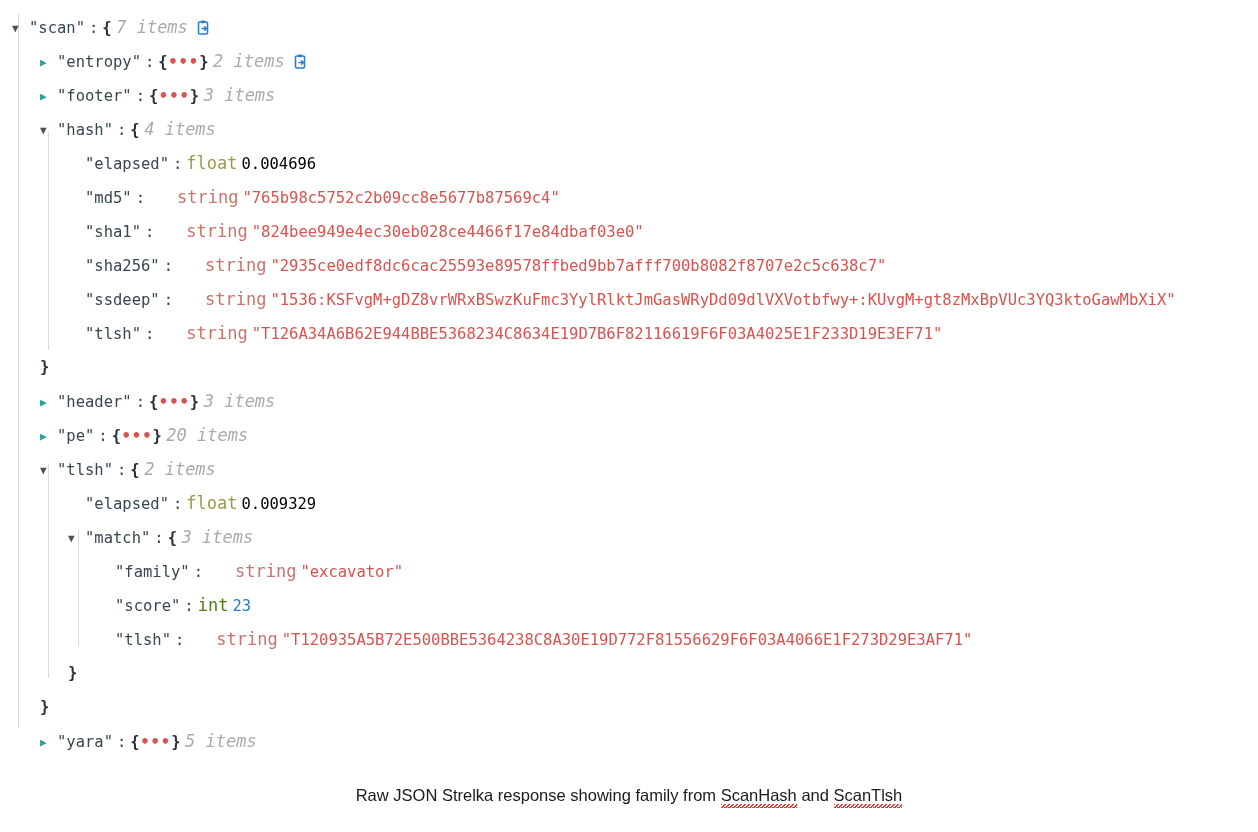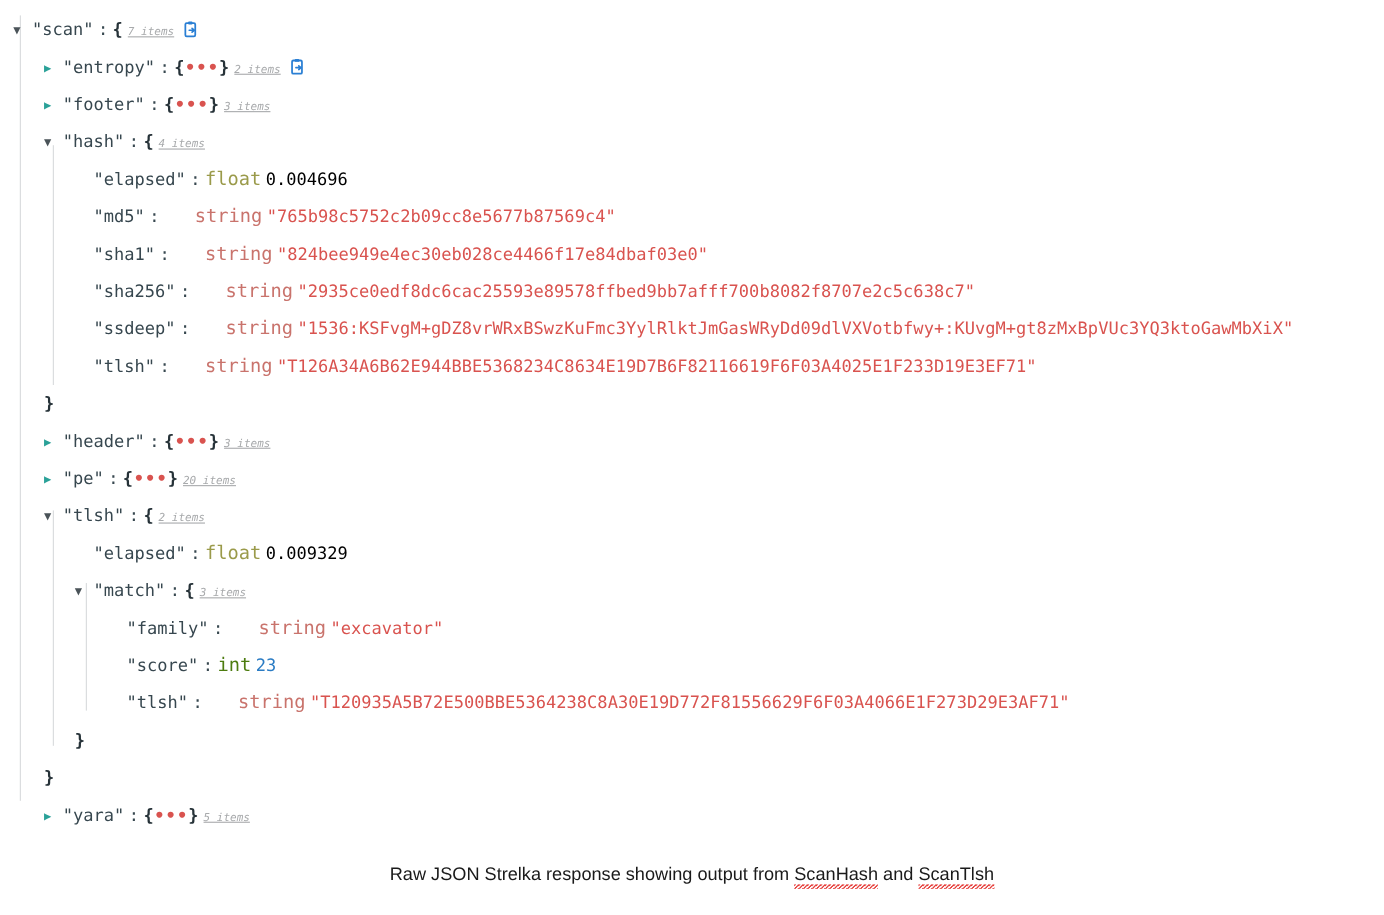--- a/index.html
+++ b/index.html
@@ -71,22 +71,21 @@
   .dots {
     color: #d9534f;
     font-weight: bold;
     letter-spacing: 1px;
   }
   .count {
     color: #a8aaac;
     font-style: italic;
     font-family: "DejaVu Sans Mono", "Liberation Mono", monospace;
     padding-left: 4px;
-    font-size: 10px;
-    text-decoration: underline;
+    font-size: 17px;
   }
 
   .type {
     font-size: 17px;
     padding-right: 4px;
   }
   .type-string { color: #c9736c; margin-left: 28px; }
   .type-float  { color: #9a9a4a; }
   .type-int    { color: #4d7c0f; }
 
@@ -230,15 +229,15 @@
   </div>
 
   <div class="row lvl2">
     <span class="brace">}</span>
   </div>
 
   <div class="row lvl2">
     <span class="tri closed">▶</span><span class="key">"yara"</span><span class="colon">:</span><span class="brace">{</span><span class="dots">•••</span><span class="brace">}</span><span class="count">5 items</span>
   </div>
 
-  <div class="caption"><span>Raw JSON Strelka response showing output from </span><span class="sp">ScanHash</span><span> and </span><span class="sp">ScanTlsh</span></div>
+  <div class="caption"><span>Raw JSON Strelka response showing family from </span><span class="sp">ScanHash</span><span> and </span><span class="sp">ScanTlsh</span></div>
 
 </div>
 
 </body></html>

